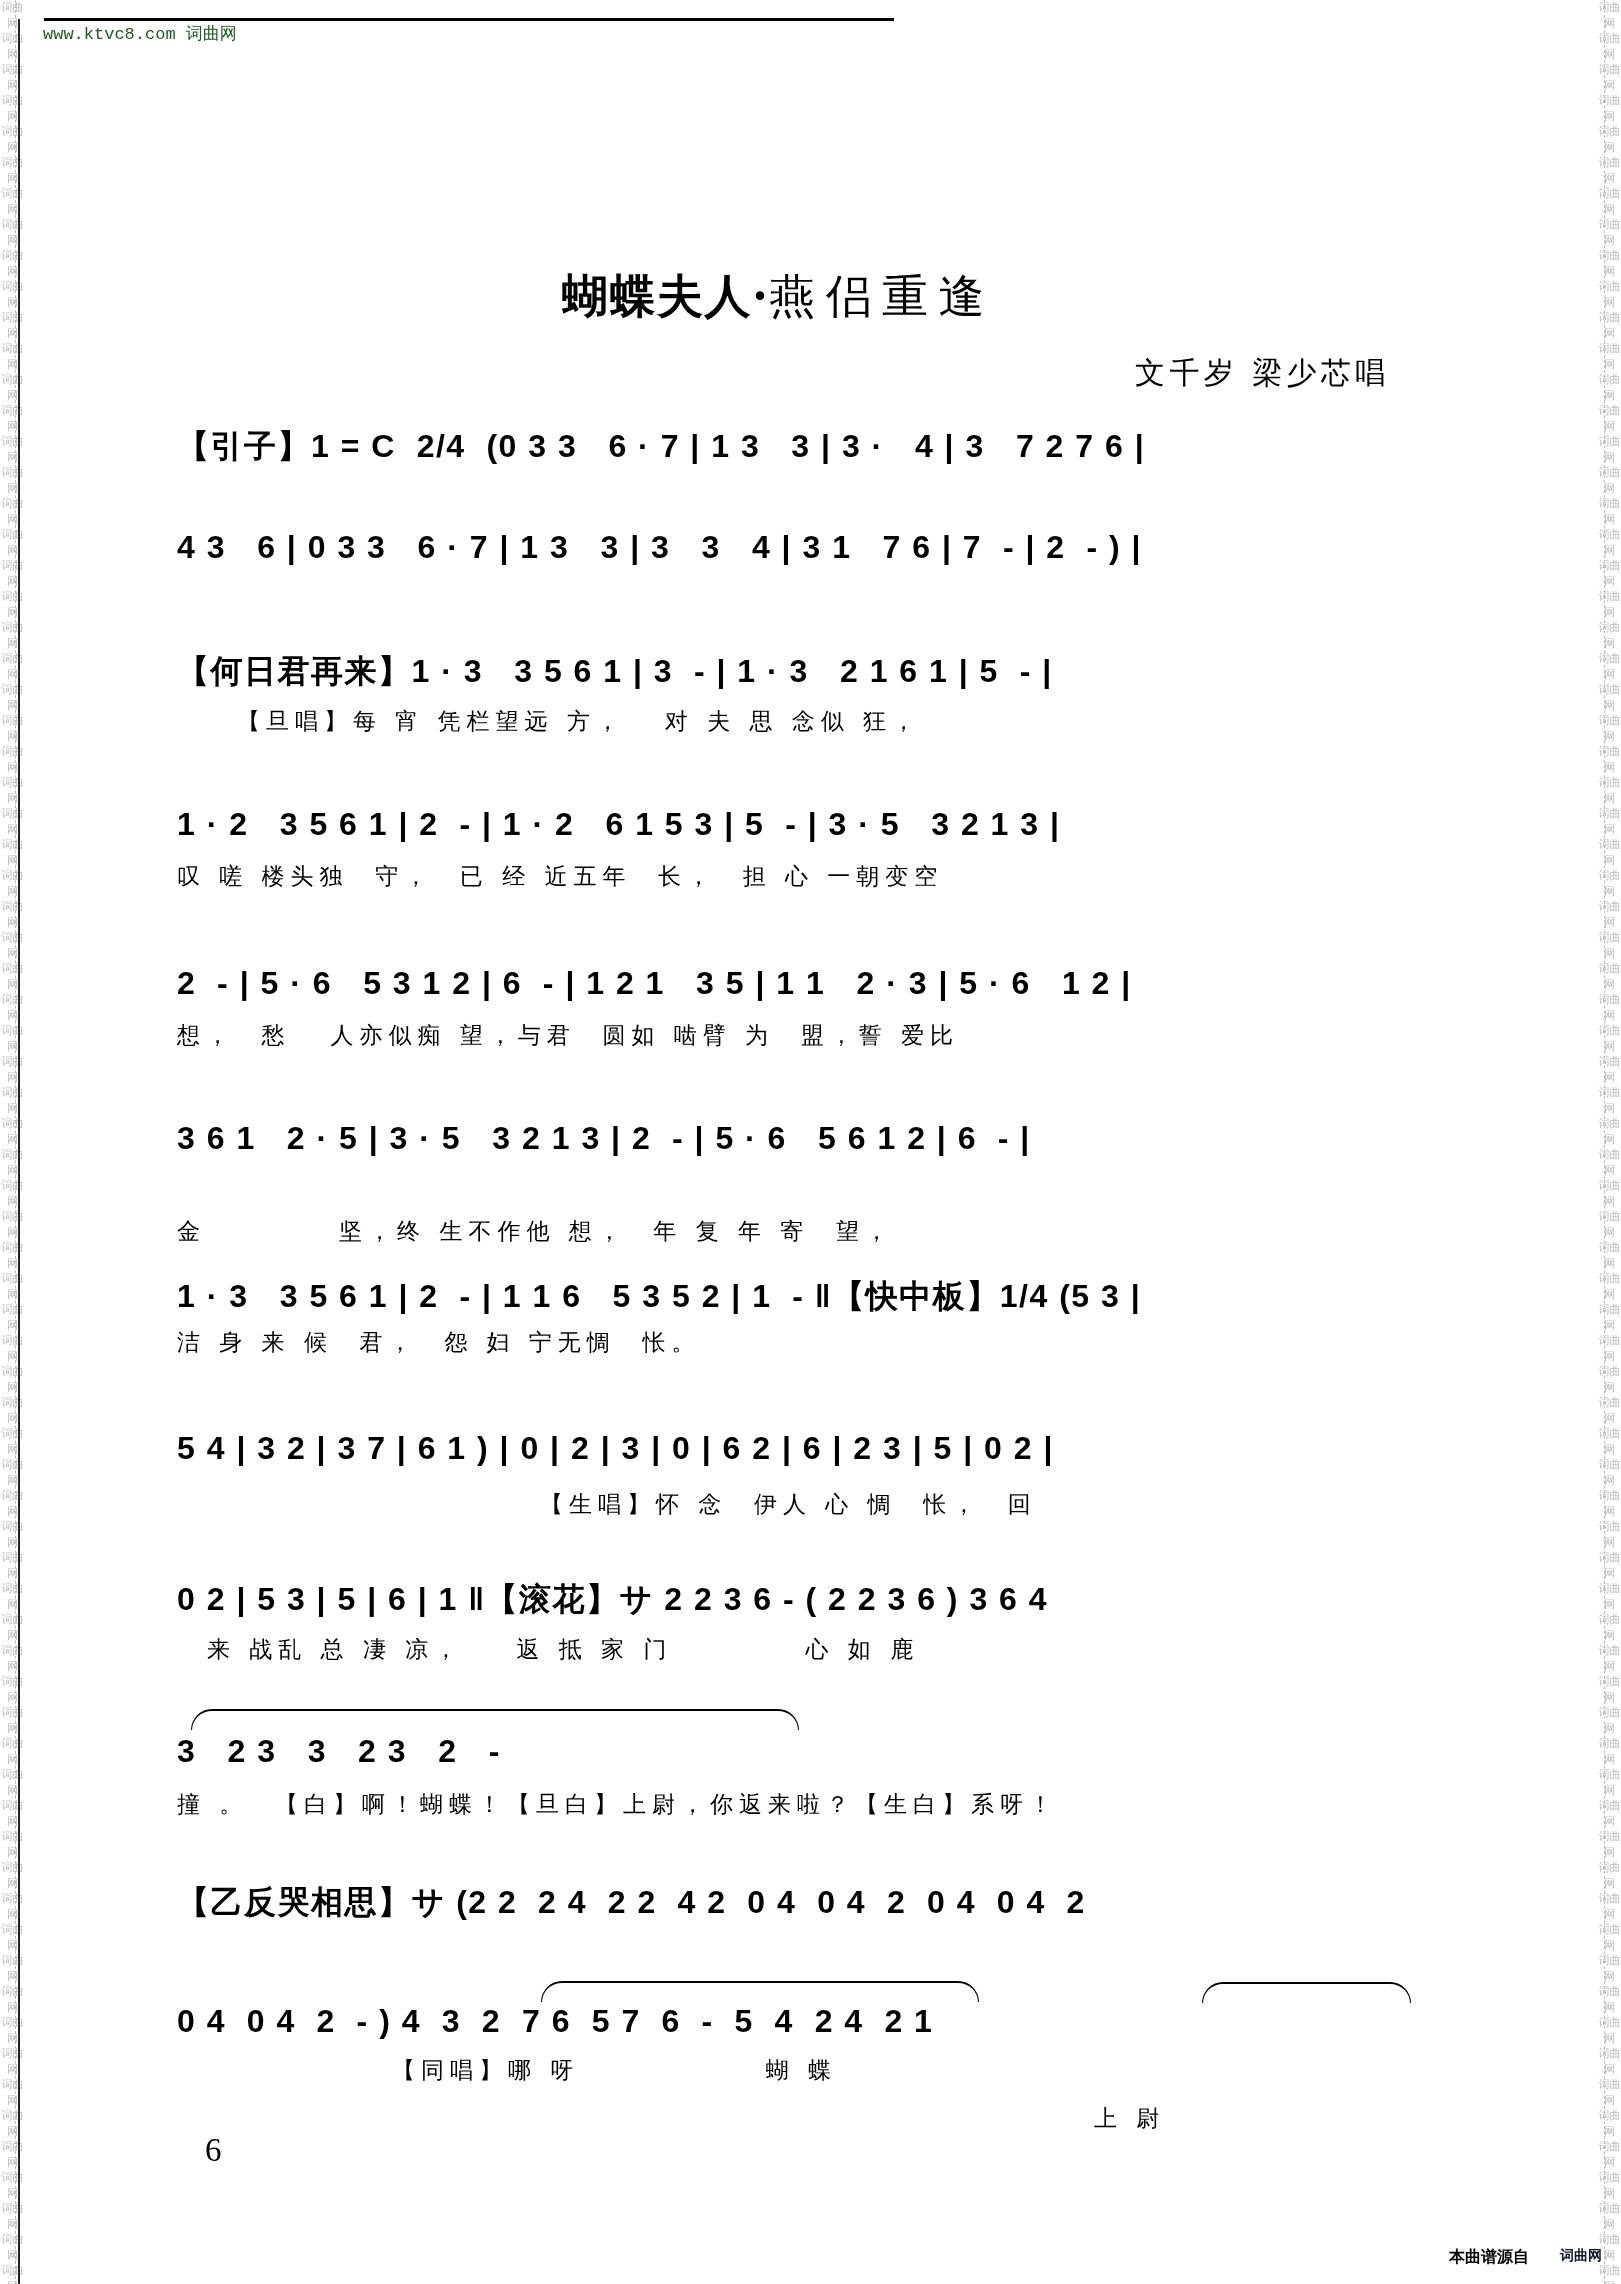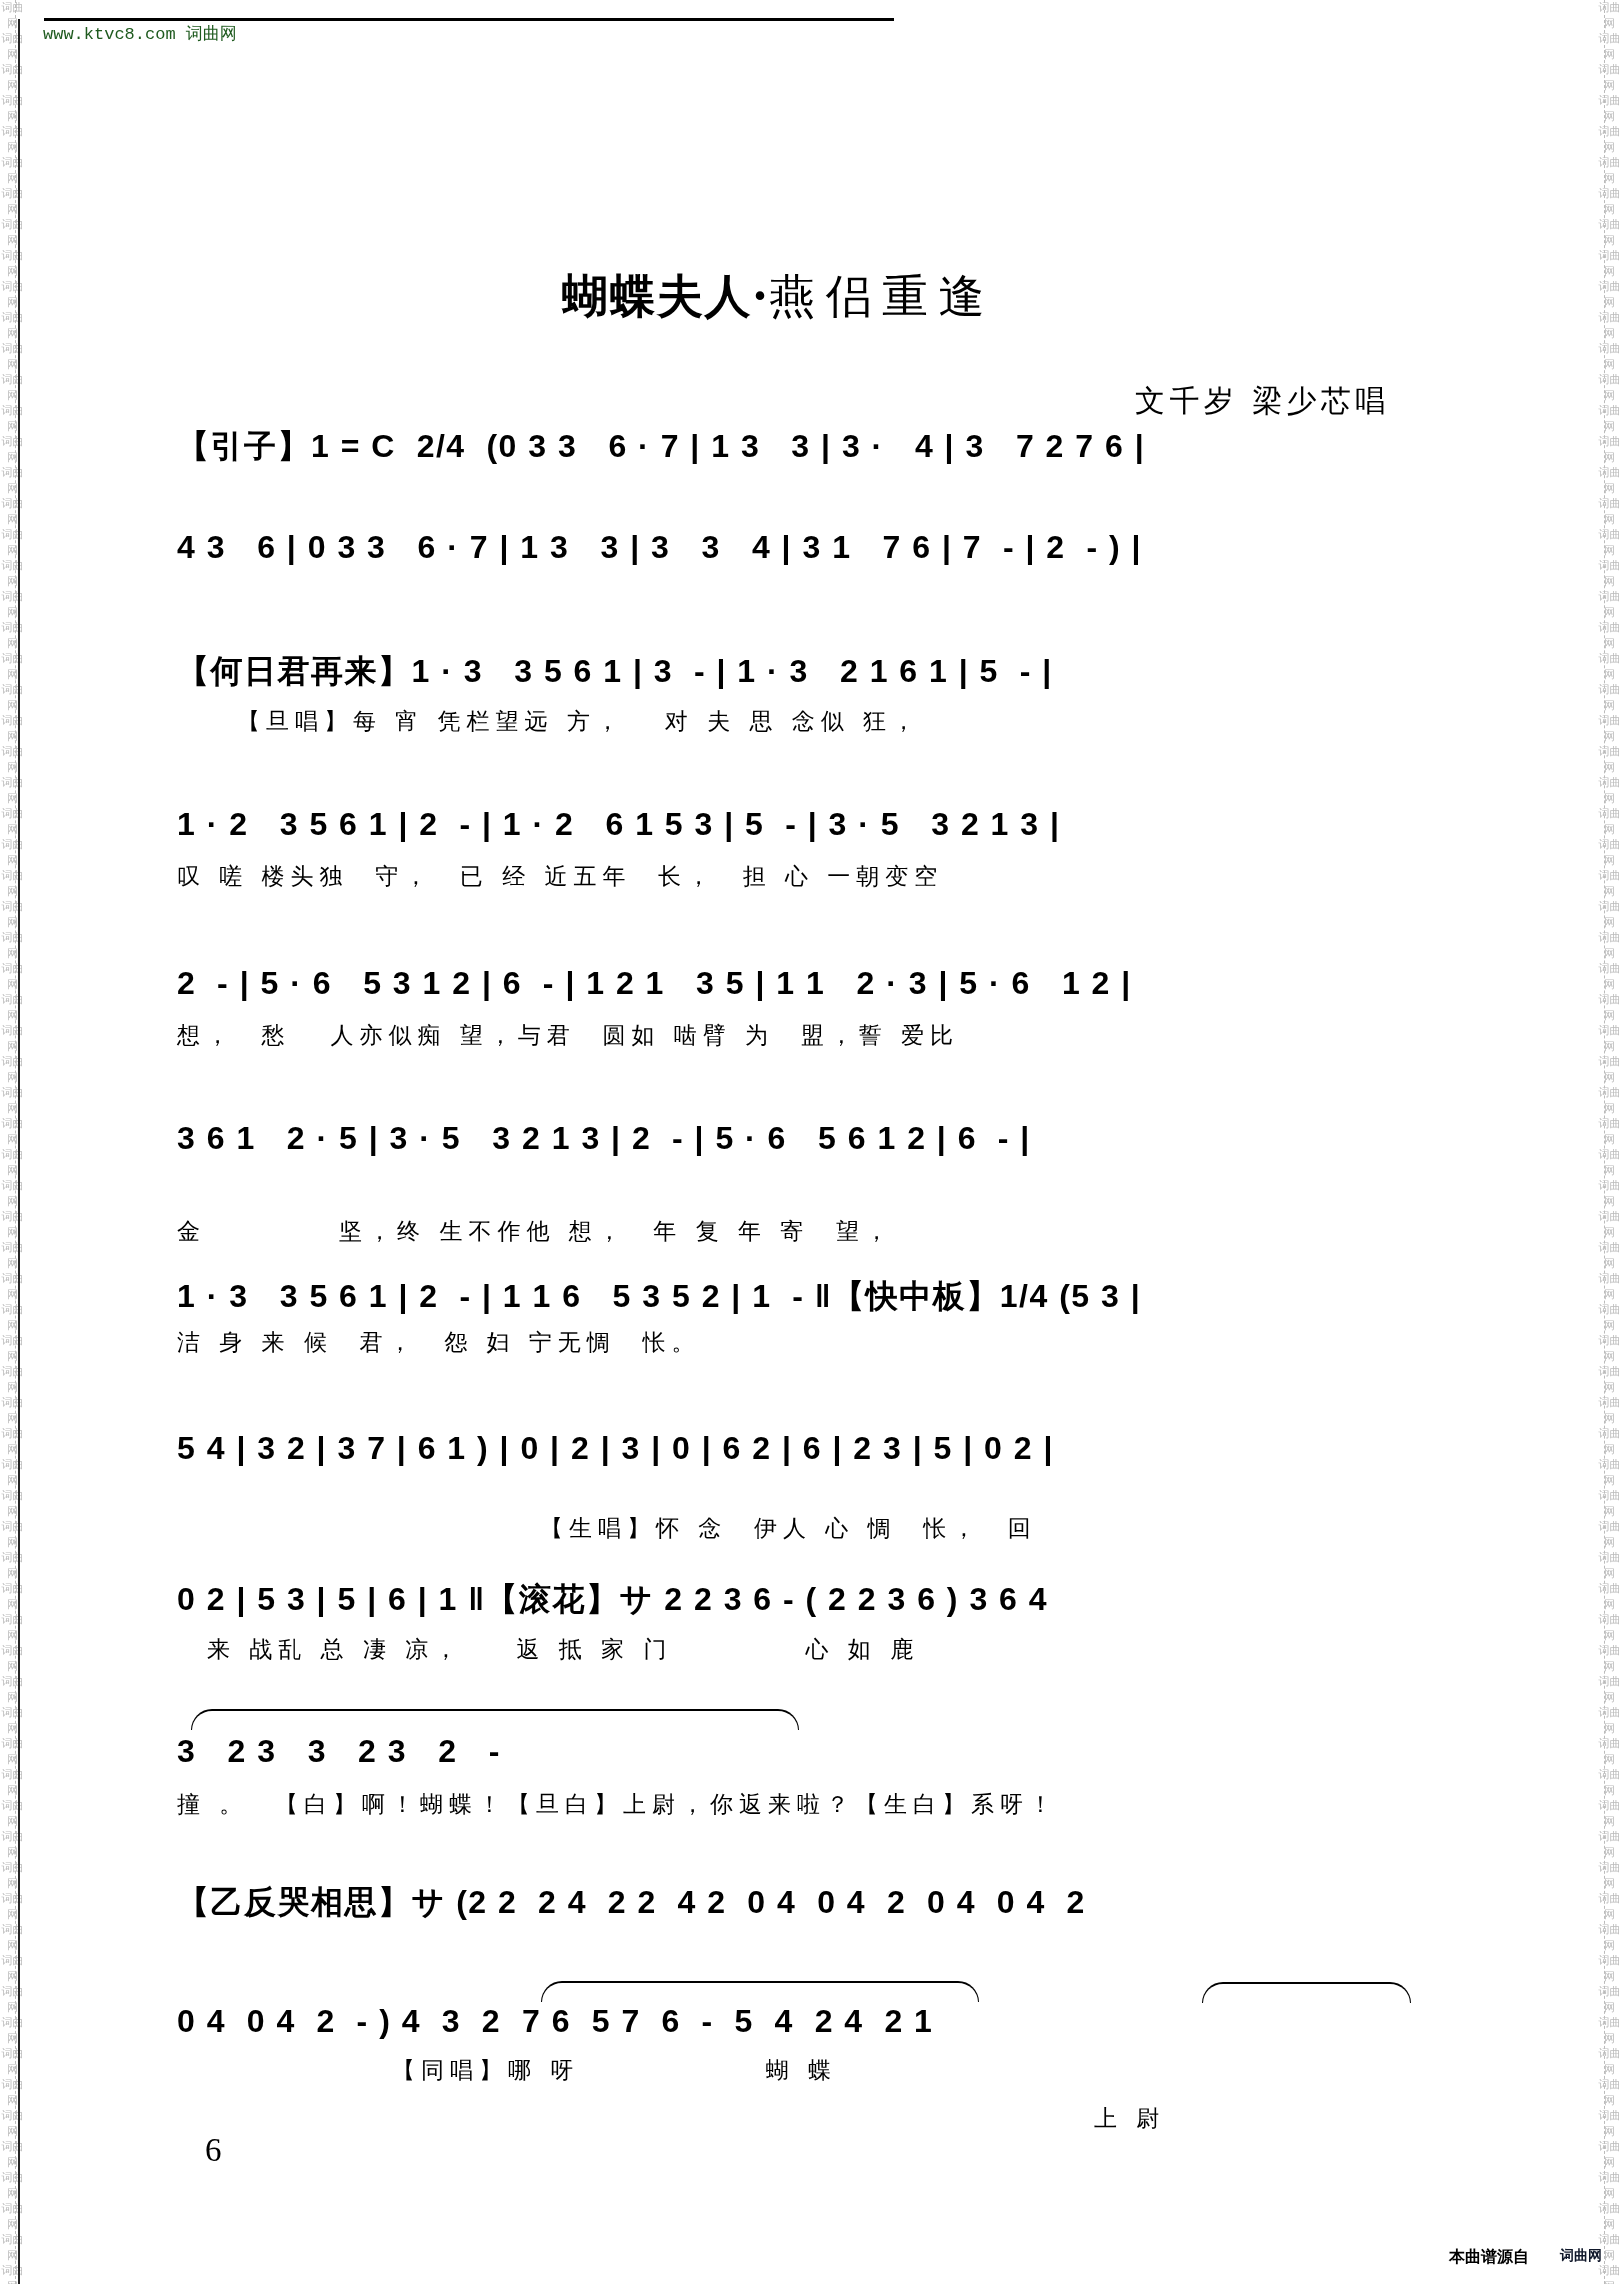--- a/index.html
+++ b/index.html
@@ -7,21 +7,21 @@
   .side{position:absolute;top:0;width:25px;height:2284px;font-size:11px;color:#bbb;line-height:15.5px;text-align:center;overflow:hidden;white-space:normal;word-break:break-all;}
   .side.left{left:0;}
   .side.right{right:0;}
   .side-line{position:absolute;top:0;height:2284px;border-left:1.5px dashed #bbb;}
   .left-rule{position:absolute;left:18px;top:18.5px;width:1.5px;height:2266px;background:#222;}
   .top-rule{position:absolute;left:44px;top:18px;width:850px;height:3px;background:#000;}
   .site-url{position:absolute;left:43px;top:22px;font-family:"Liberation Mono",monospace;font-size:17px;color:#1e5a1e;}
   .title{position:absolute;left:562px;top:266px;font-family:"DejaVu Serif","Liberation Serif",serif;font-size:46px;letter-spacing:1.5px;}
   .title b{font-weight:bold;}
   .title .sub{font-weight:normal;letter-spacing:10.3px;}
-  .credit{position:absolute;left:1135px;top:353px;font-size:30px;letter-spacing:4.4px;font-family:"DejaVu Serif",serif;margin-top:28px;}
+  .credit{position:absolute;left:1135px;top:353px;font-size:30px;letter-spacing:4.4px;font-family:"DejaVu Serif",serif;}
   .row{position:absolute;left:177px;width:1227px;height:44px;}
   .notes{position:absolute;left:0;top:0;height:44px;width:100%;font-family:"Liberation Sans Narrow","Liberation Sans",sans-serif;font-weight:bold;font-size:32px;white-space:pre;letter-spacing:1.5px;}
   .lyric{position:absolute;left:177px;font-size:23px;white-space:pre;letter-spacing:6px;font-family:"DejaVu Sans",sans-serif;}
   .slur{position:absolute;border-top:2.2px solid #000;border-left:1.5px solid #000;border-right:1.5px solid #000;border-radius:22px 22px 0 0;height:19px;}
   .pageno{position:absolute;left:205px;top:2132px;font-family:"Liberation Serif",serif;font-size:33px;}
   .footer-src{position:absolute;left:1449px;top:2247px;font-size:16px;font-weight:bold;}
   .footer-brand{position:absolute;left:1560px;top:2247px;font-size:14px;font-weight:bold;}
 </style>
 </head>
 <body>
@@ -71,21 +71,21 @@
 <div class="lyric" style="top:1216px;">金          坚，终 生不作他 想，  年 复 年 寄  望，</div>
 
 <div class="row" style="top:1275px;">
   <div class="notes">1 · 3   3 5 6 1 | 2  - | 1 1 6   5 3 5 2 | 1  - ‖【快中板】1/4 (5 3 |</div>
 </div>
 <div class="lyric" style="top:1327px;">洁 身 来 候  君，  怨 妇 宁无惆  怅。</div>
 
 <div class="row" style="top:1430px;">
   <div class="notes">5 4 | 3 2 | 3 7 | 6 1 ) | 0 | 2 | 3 | 0 | 6 2 | 6 | 2 3 | 5 | 0 2 |</div>
 </div>
-<div class="lyric" style="top:1489px;left:540px;margin-top:24px;">【生唱】怀 念  伊人 心 惆  怅，  回</div>
+<div class="lyric" style="top:1489px;left:540px;">【生唱】怀 念  伊人 心 惆  怅，  回</div>
 
 <div class="row" style="top:1578px;">
   <div class="notes">0 2 | 5 3 | 5 | 6 | 1 ‖【滚花】サ 2 2 3 6 - ( 2 2 3 6 ) 3 6 4</div>
 </div>
 <div class="lyric" style="top:1634px;left:207px;">来 战乱 总 凄 凉，    返 抵 家 门          心 如 鹿</div>
 
 <div class="slur" style="left:191px;top:1709px;width:606px;"></div>
 <div class="row" style="top:1733px;">
   <div class="notes">3   2 3   3   2 3   2   -</div>
 </div>

